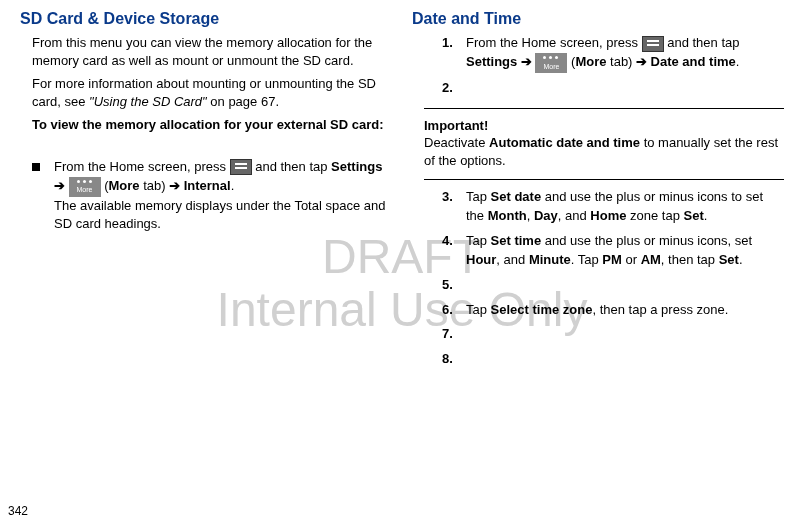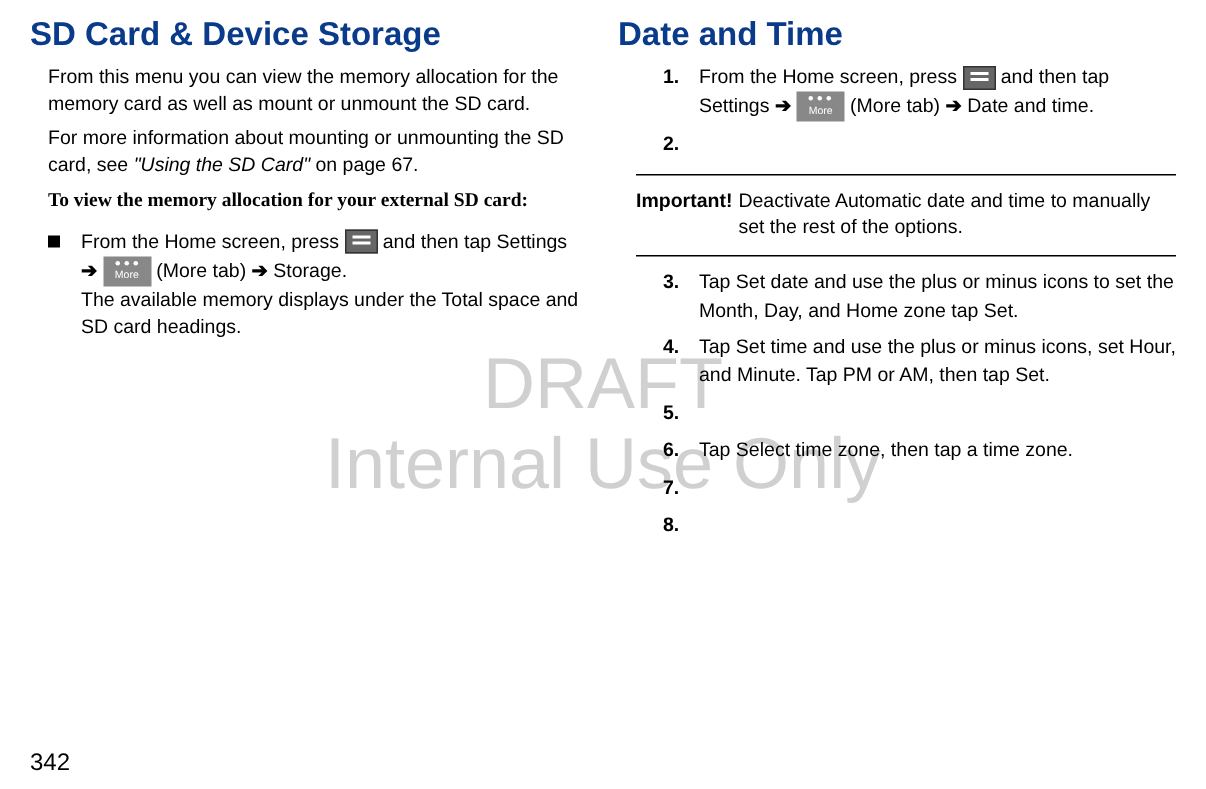--- a/index.html
+++ b/index.html
@@ -32,36 +32,35 @@
       z-index: 1;
       display: flex;
       gap: 20px;
     }
     .col {
       flex: 1;
       min-width: 0;
     }
     h2 {
       color: #0a3a8a;
-      font-size: 22px;
+      font-size: 16px;
       font-weight: bold;
       margin-bottom: 6px;
       font-family: Arial, sans-serif;
     }
     p {
       margin-bottom: 6px;
       line-height: 1.35;
       padding-left: 12px;
     }
     .bold-line {
       font-weight: bold;
       padding-left: 12px;
-      margin-bottom: 10px;
+      margin-bottom: 24px;
       line-height: 1.35;
-      font-family: Liberation Serif, serif;
     }
     .bullet-item {
       display: flex;
       padding-left: 12px;
       margin-bottom: 6px;
       line-height: 1.45;
     }
     .bullet-marker {
       width: 8px;
       height: 8px;
@@ -124,43 +123,44 @@
       position: absolute;
       bottom: 1px;
       left: 0; right: 0;
       font-size: 7px;
       color: #fff;
       text-align: center;
     }
     .arrow {
       font-weight: bold;
     }
-    b { font-weight: normal; }
+    b { font-weight: bold; }
     i { font-style: italic; }
     hr {
       border: none;
       border-top: 1px solid #000;
       margin: 10px 0 8px 12px;
     }
     .important-row {
       display: flex;
       padding-left: 12px;
       line-height: 1.35;
       margin-bottom: 4px;
+      flex-direction: column;
     }
     .important-label {
       font-weight: bold;
       margin-right: 4px;
       flex-shrink: 0;
     }
     .page-num {
       position: absolute;
       bottom: 8px;
-      left: 20px;
-      font-size: 16px;
+      left: 8px;
+      font-size: 12px;
     }
   </style>
 </head>
 <body>
 
 <div class="watermark">
   <span>DRAFT</span><br>
   <span>Internal Use Only</span>
 </div>
 
@@ -169,21 +169,21 @@
   <div class="col">
     <h2>SD Card &amp; Device Storage</h2>
     <p>From this menu you can view the memory allocation for the memory card as well as mount or unmount the SD card.</p>
     <p>
       <span>For more information about mounting or unmounting the SD card, see </span><i>"Using the SD Card"</i><span> on page 67.</span>
     </p>
     <div class="bold-line">To view the memory allocation for your external SD card:</div>
     <div class="bullet-item">
       <div class="bullet-marker"></div>
       <div class="item-body">
-        <span>From the Home screen, press </span><span class="icon-menu"></span><span> and then tap </span><b>Settings</b><span class="arrow"> ➔ </span><span class="icon-more"></span><span> (</span><b>More</b><span> tab) </span><span class="arrow"> ➔ </span><b>Storage</b><span>.</span><br>
+        <span>From the Home screen, press </span><span class="icon-menu"></span><span> and then tap </span><b>Settings</b><span class="arrow"> ➔ </span><span class="icon-more"></span><span> (</span><b>More</b><span> tab) </span><span class="arrow"> ➔ </span><b>Internal</b><span>.</span><br>
         <span>The available memory displays under the Total space and SD card headings.</span>
       </div>
     </div>
   </div>
 
   <div class="col">
     <h2>Date and Time</h2>
 
     <div class="num-item">
       <div class="num-marker">1.</div>
@@ -217,21 +217,21 @@
       </div>
     </div>
 
     <div class="num-item">
       <div class="num-marker">5.</div>
     </div>
 
     <div class="num-item">
       <div class="num-marker">6.</div>
       <div class="item-body">
-        <span>Tap </span><b>Select time zone</b><span>, then tap a time zone.</span>
+        <span>Tap </span><b>Select time zone</b><span>, then tap a press zone.</span>
       </div>
     </div>
 
     <div class="num-item">
       <div class="num-marker">7.</div>
     </div>
 
     <div class="num-item">
       <div class="num-marker">8.</div>
     </div>

